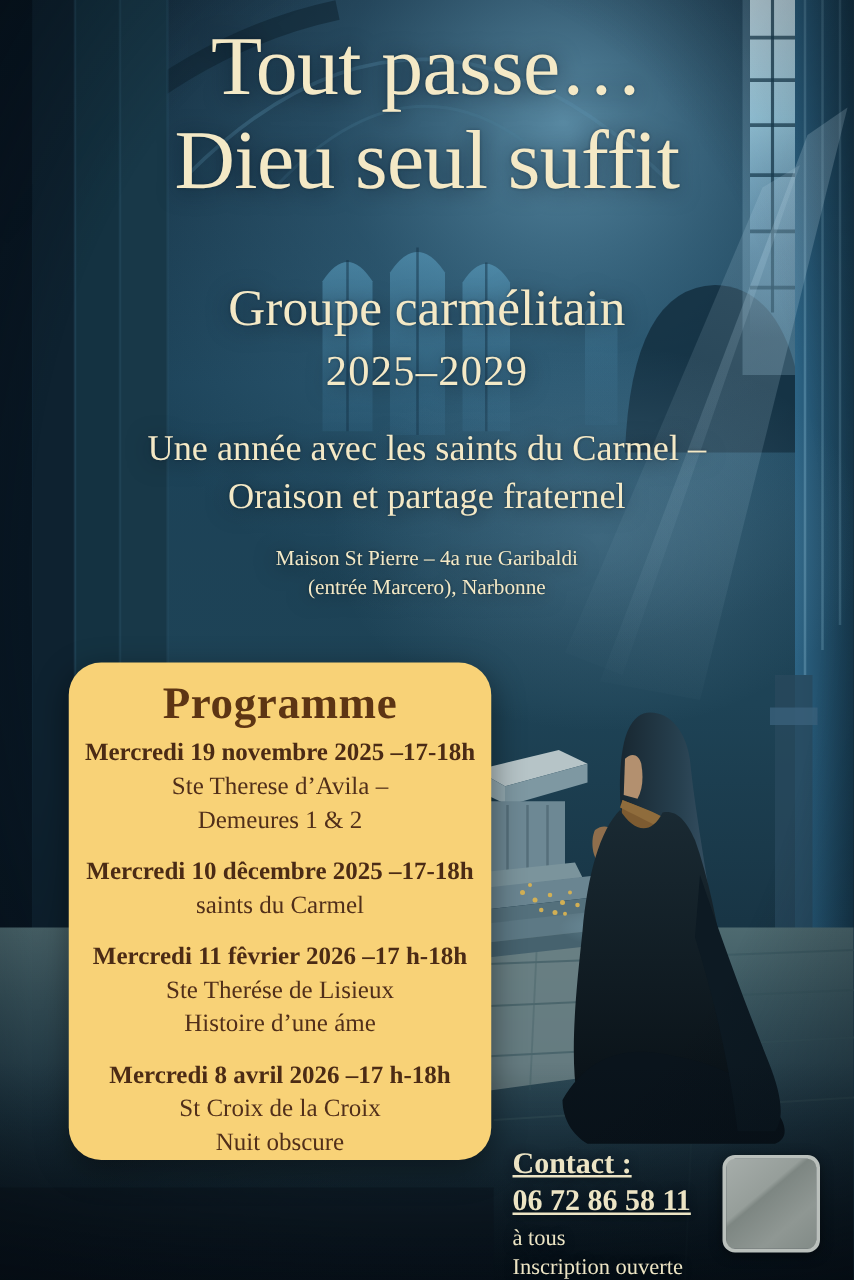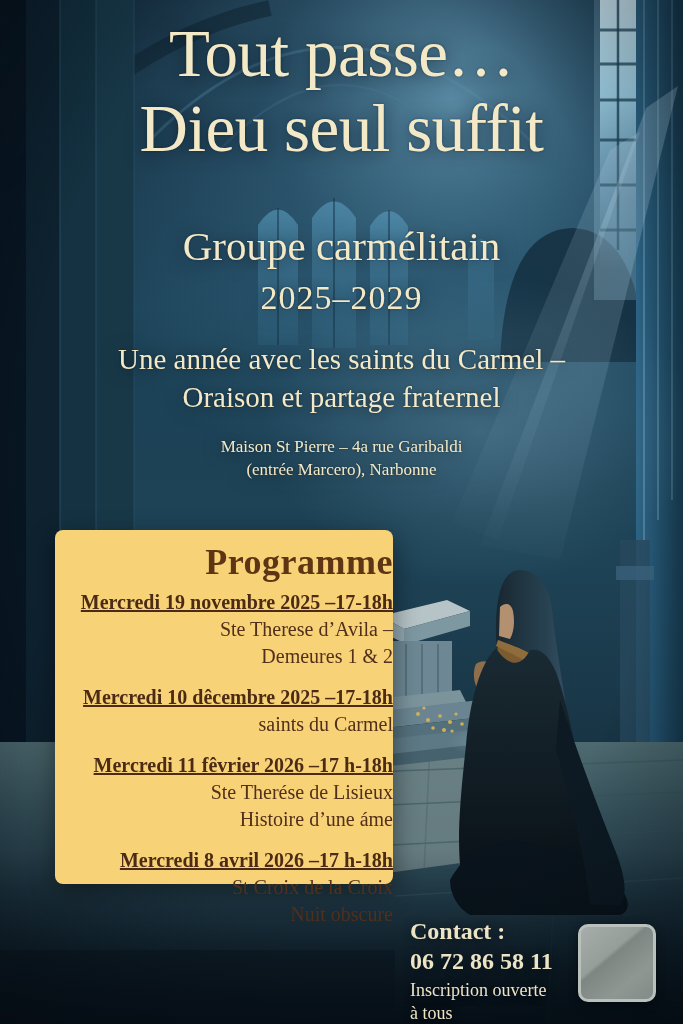--- a/index.html
+++ b/index.html
@@ -15,39 +15,39 @@
     color:#f4e9c6;padding-top:16px;
     text-shadow:0 2px 18px rgba(4,20,34,.6),0 0 3px rgba(8,26,40,.35);
   }
   .title-line{font-size:67px;line-height:1.12;font-weight:400;letter-spacing:-.5px;}
   .group-name{font-size:41px;line-height:1.2;margin-top:56px;font-weight:400;}
   .season{font-size:34px;line-height:1.25;margin-top:6px;letter-spacing:1px;}
   .tagline{font-size:29px;line-height:1.32;margin-top:20px;}
   .venue{font-size:17px;line-height:1.32;margin-top:20px;}
   
   .card{
-    position:absolute;left:55px;top:530px;width:338px;height:354px;z-index:3;
-    background:#f8d277;border-radius:8px;box-sizing:border-box;
-    padding-top:12px;text-align:right;
+    position:absolute;left:55px;top:530px;width:338px;height:398px;z-index:3;
+    background:#f8d277;border-radius:26px;box-sizing:border-box;
+    padding-top:12px;text-align:center;
     box-shadow:0 8px 26px rgba(0,0,0,.45);
   }
   .card h3{
     margin:0;font-size:36px;line-height:1.15;font-weight:700;color:#5d3514;
     margin-bottom:6px;letter-spacing:.5px;
   }
   .session{margin-bottom:14px;}
-  .session .date{font-size:20px;line-height:1.35;font-weight:700;color:#4b2b15;text-decoration:underline;}
+  .session .date{font-size:20px;line-height:1.35;font-weight:700;color:#4b2b15;}
   .session .line{font-size:20px;line-height:1.35;color:#512f1a;}
   
   .contact{
     position:absolute;left:410px;top:916px;width:175px;z-index:3;
     color:#ece4c4;text-align:left;
     text-shadow:0 1px 8px rgba(3,12,20,.6);
   }
-  .contact .label,.contact .phone{font-size:24px;line-height:1.26;font-weight:700;}
+  .contact .label,.contact .phone{font-size:24px;line-height:1.26;font-weight:700;text-decoration:underline;}
   .contact .note{font-size:18px;line-height:1.26;margin-top:3px;}
   .contact .note + .note{margin-top:0;}
   .qr{
     position:absolute;left:578px;top:924px;width:78px;height:78px;z-index:3;
     border-radius:10px;border:3px solid #bac0bc;box-sizing:border-box;
     background:linear-gradient(140deg,#a6adaa 0%,#969e9a 38%,#7d8682 42%,#8f9793 72%,#828b87 100%);
     box-shadow:0 2px 10px rgba(0,0,0,.45);
   }
 </style>
 </head>
@@ -286,19 +286,19 @@
     <div class="session">
       <div class="date">Mercredi 8 avril 2026 –17 h-18h</div>
       <div class="line">St Croix de la Croix</div>
       <div class="line">Nuit obscure</div>
     </div>
   </section>
 
   <footer class="contact">
     <div class="label">Contact :</div>
     <div class="phone">06 72 86 58 11</div>
+    <div class="note">à tous</div>
     <div class="note">Inscription ouverte</div>
-    <div class="note">à tous</div>
   </footer>
 
   <div class="qr"></div>
 
 </div>
 
 </body></html>

